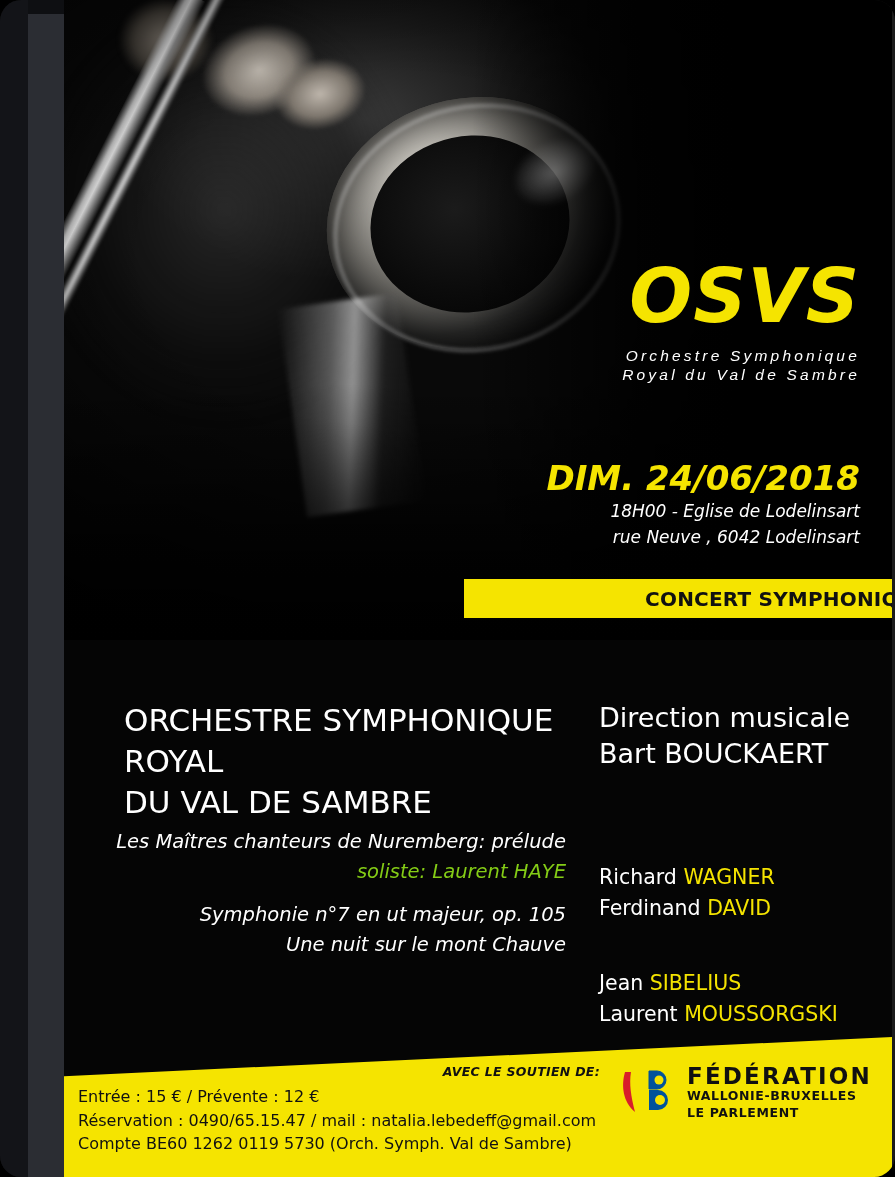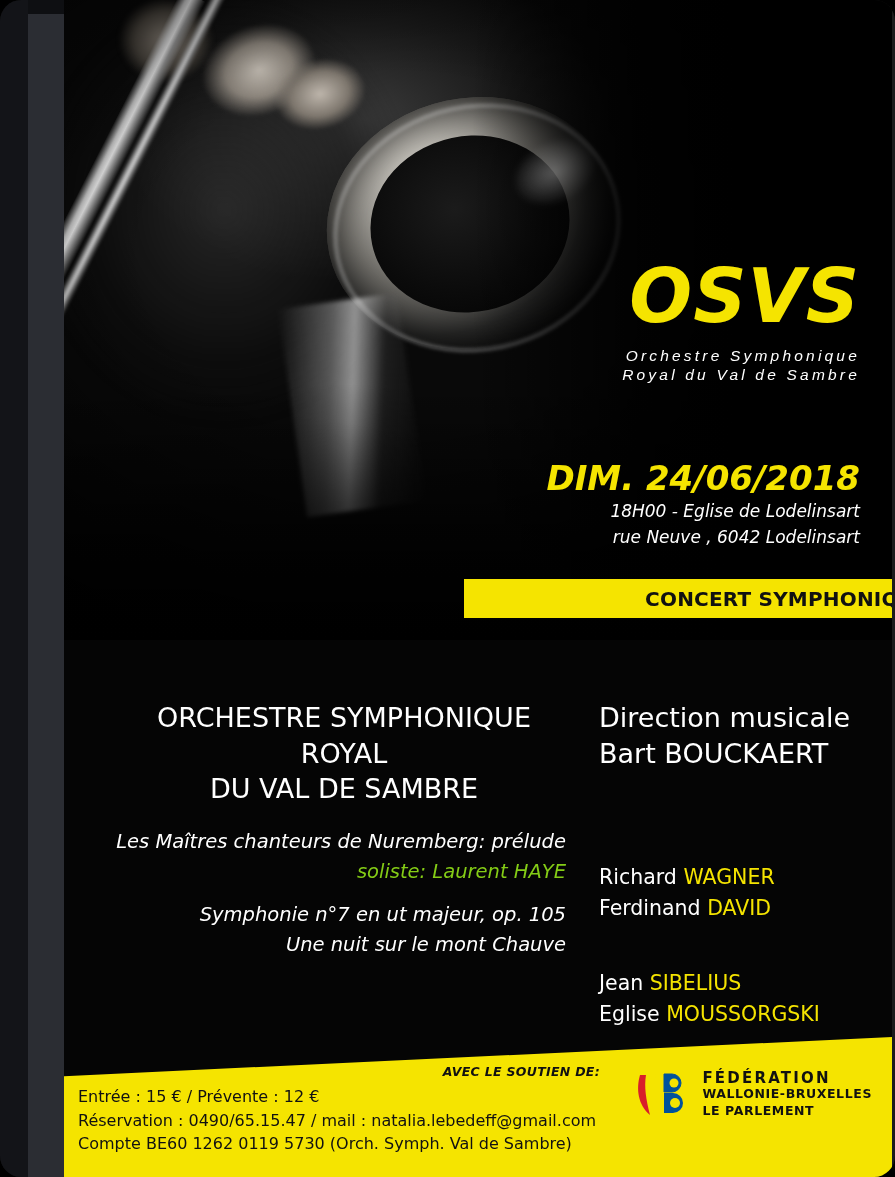--- a/index.html
+++ b/index.html
@@ -256,24 +256,24 @@
     letter-spacing: 0.2px;
     color: #111;
   }
 
   
   .mid-left {
     position: absolute;
     left: 60px;
     top: 700px;
     width: 440px;
-    text-align: center;
+    text-align: left;
     color: #fff;
     font-family: "DejaVu Sans", sans-serif;
-    font-size: 27px;
+    font-size: 31px;
     line-height: 1.32;
     font-weight: 400;
   }
   .mid-right {
     position: absolute;
     left: 535px;
     top: 700px;
     width: 330px;
     text-align: left;
     color: #fff;
@@ -356,21 +356,21 @@
     position: relative;
     width: 56px;
     height: 50px;
   }
   .fwb-text {
     line-height: 1.05;
     color: #111;
     font-family: "DejaVu Sans", sans-serif;
   }
   .fwb-t1 {
-    font-size: 15px;
+    font-size: 23px;
     font-weight: 700;
     letter-spacing: 2.2px;
   }
   .fwb-t2 {
     font-size: 12.5px;
     font-weight: 700;
     letter-spacing: 0.6px;
     margin-top: 1px;
   }
   .fwb-t3 {
@@ -457,21 +457,21 @@
       <div>
         <span>Ferdinand</span>
         <span class="sur">DAVID</span>
       </div>
       <span class="gap"></span>
       <div>
         <span>Jean</span>
         <span class="sur">SIBELIUS</span>
       </div>
       <div>
-        <span>Eglise</span>
+        <span>Laurent</span>
         <span class="sur">MOUSSORGSKI</span>
       </div>
     </div>
 
     <div class="wedge"></div>
 
     <div class="support-label">AVEC LE SOUTIEN DE:</div>
 
     <div class="fwb-logo">
       <div class="fwb-mark">

